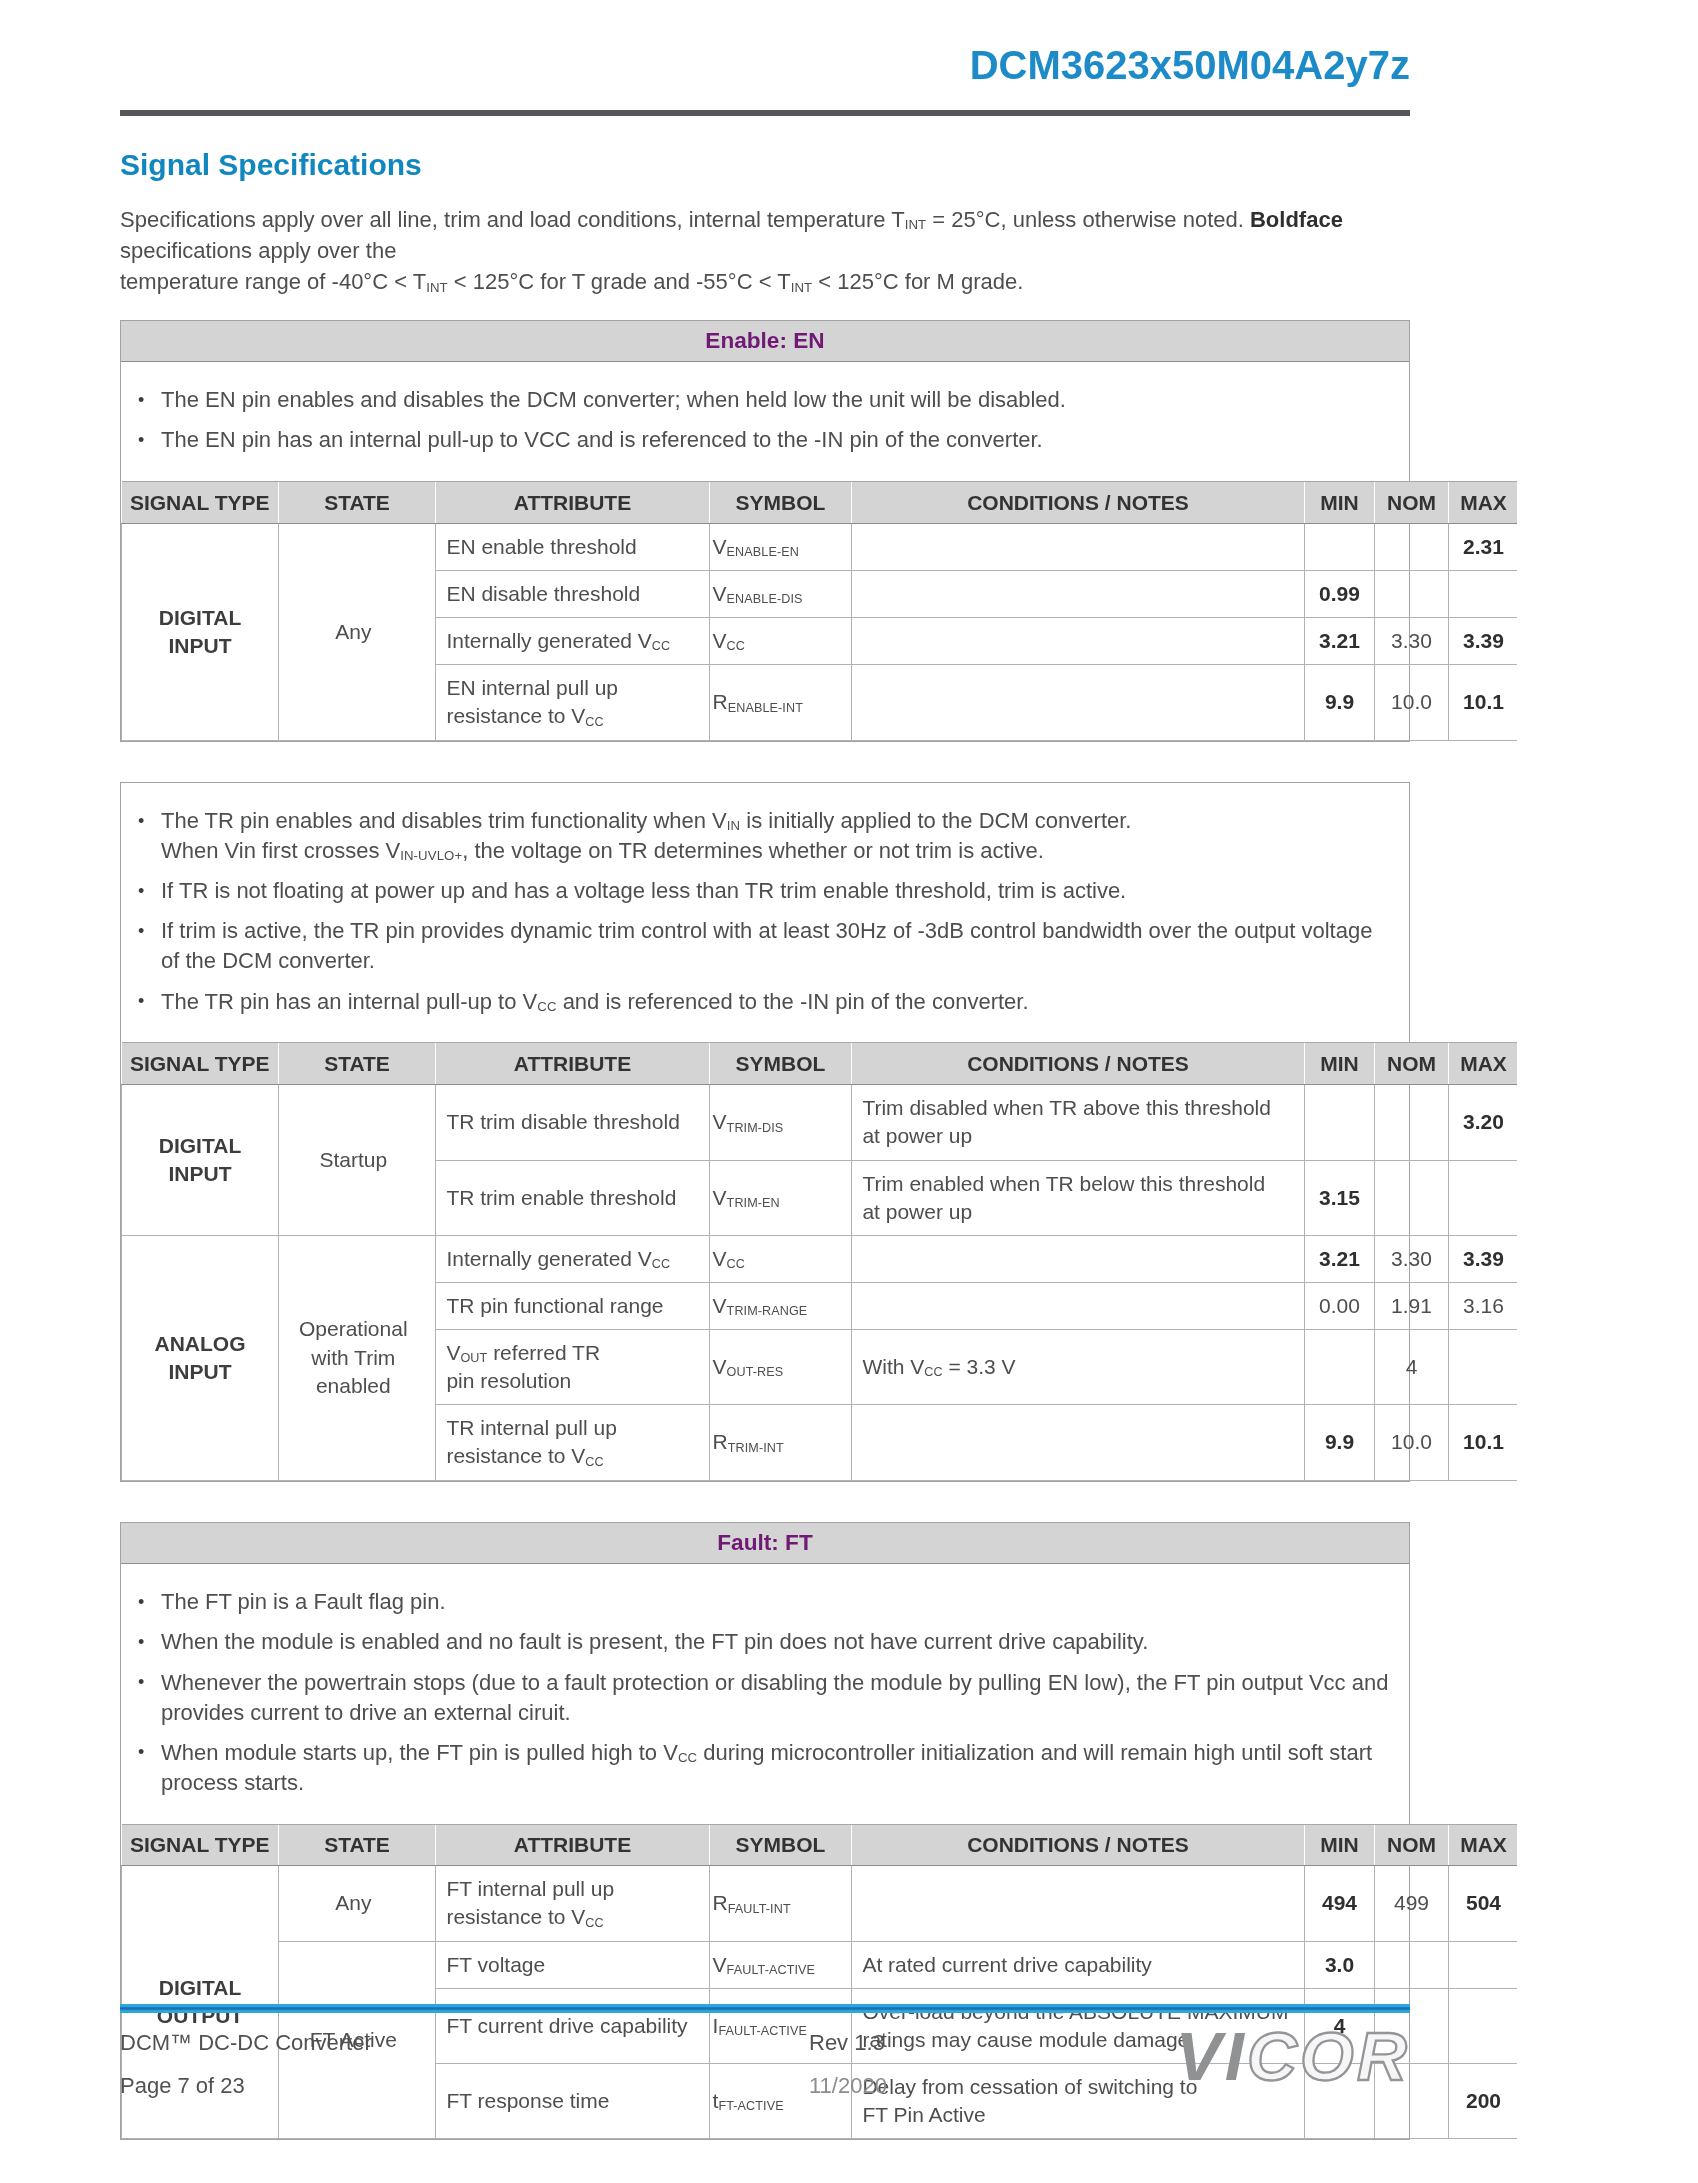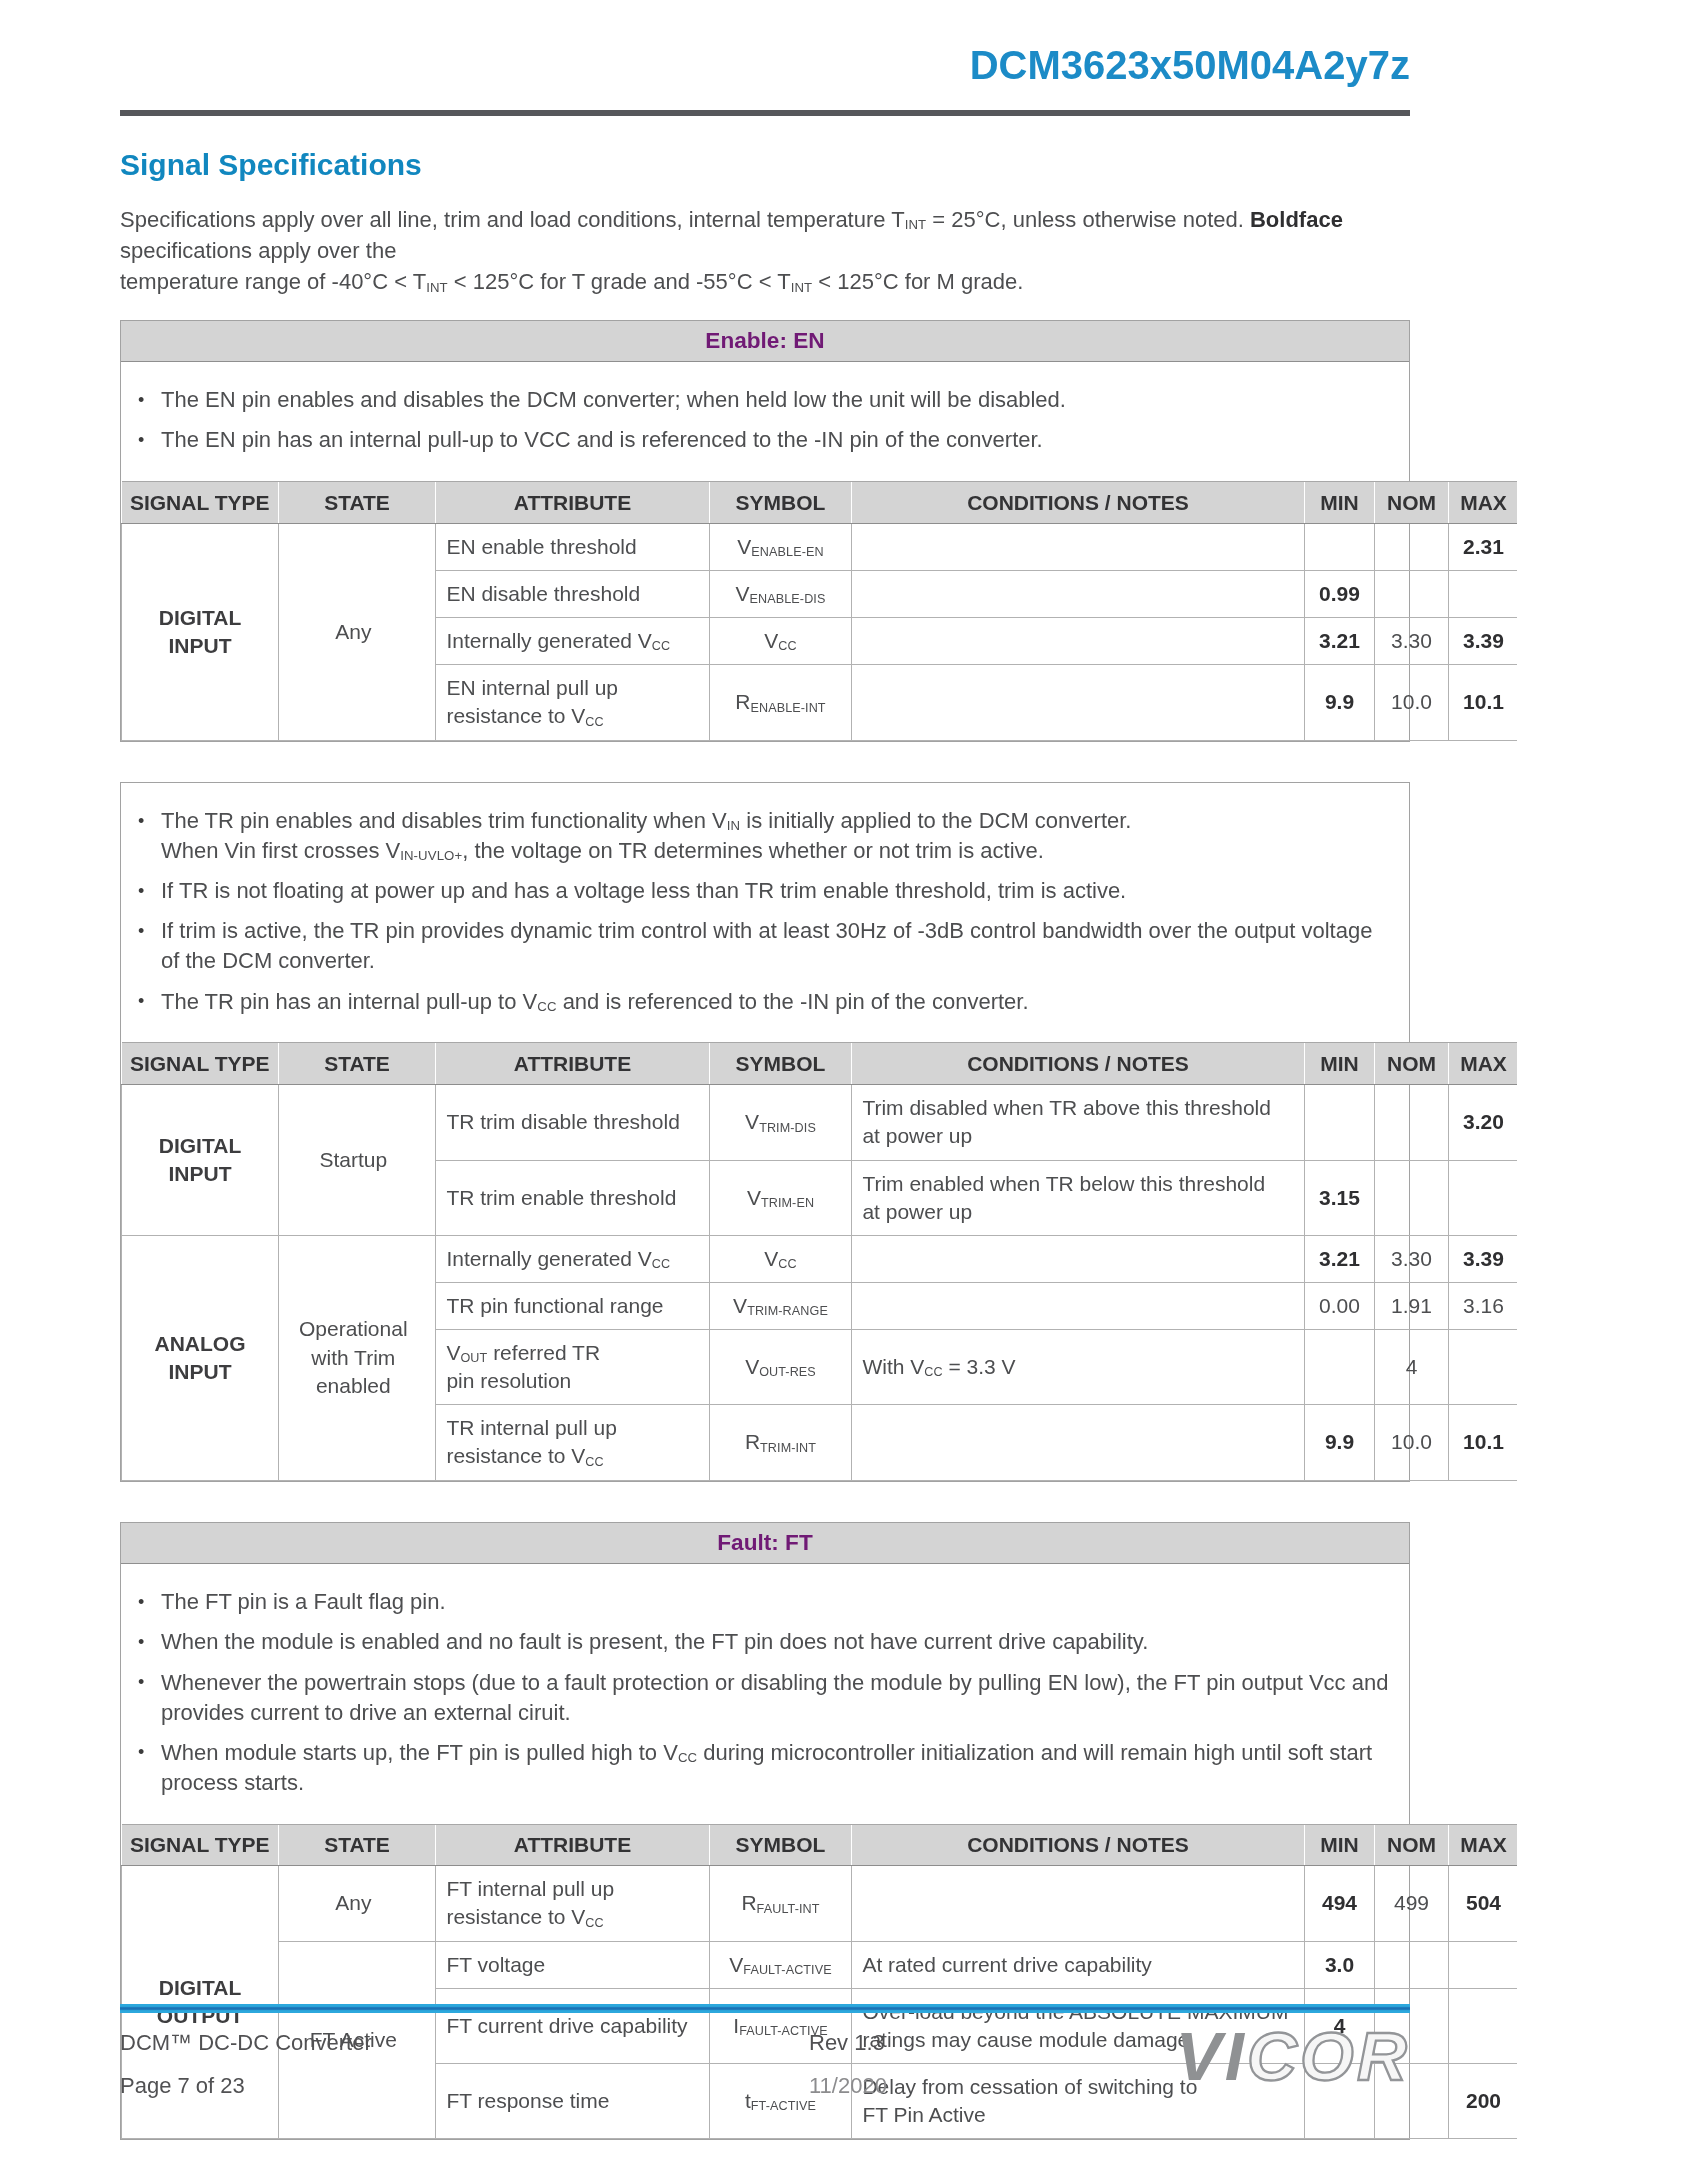--- a/index.html
+++ b/index.html
@@ -72,21 +72,21 @@
     border: 0.6px solid #b2b2b2;
     font-size: 21px;
     color: #4d4e50;
     padding: 9px 10.4px;
     vertical-align: middle;
     white-space: nowrap;
     line-height: 1.34;
   }
   td.signal { font-weight: 700; color: #3d3d3f; text-align: center; padding-left:2.6px; padding-right:2.6px; }
   td.state  { text-align: center; padding-left:2.6px; padding-right:10px; }
-  td.symbol { text-align: center; padding-left:2.6px; padding-right:2.6px; }
+  td.symbol { padding-left:2.6px; padding-right:2.6px; }
   td.num, td.unit { text-align: center; padding-left:2.6px; padding-right:2.6px; }
   td.attr { padding-right: 3.9px; }
   .sub { font-size: 0.6em; position: relative; top: 0.18em; letter-spacing: 0.1px; }
 
   
   .footer { position: absolute; left: 120px; right: 107px; top: 2004px; }
   .f-rule {
     height: 9px;
     background: linear-gradient(180deg,#2ca8dd 0%,#2ca8dd 26%,#1a72b6 42%,#1a72b6 58%,#2ca8dd 74%,#2ca8dd 100%);
   }

